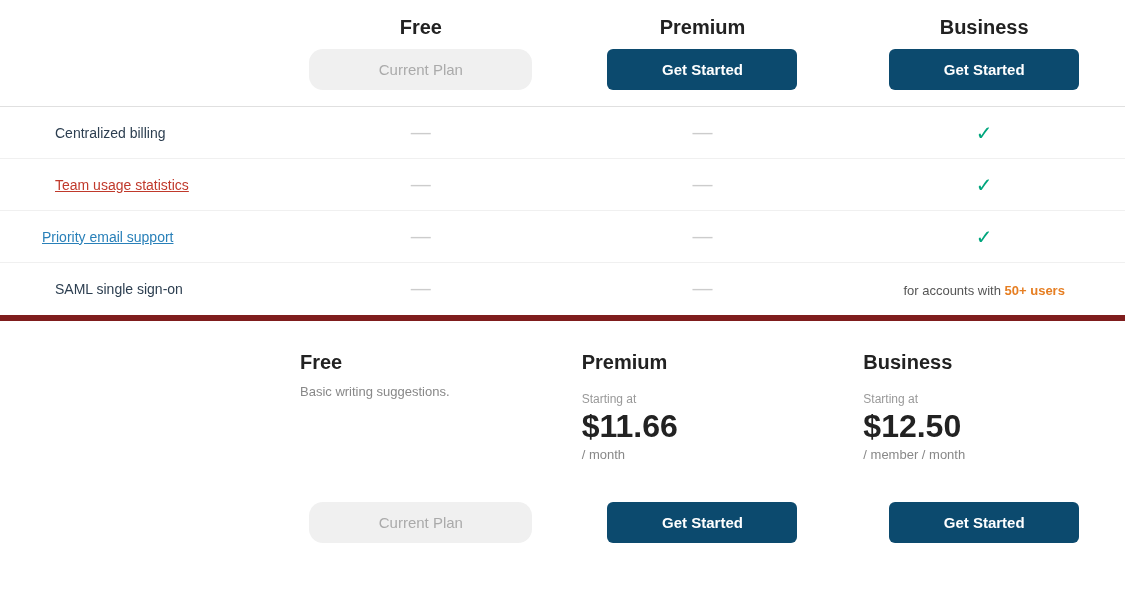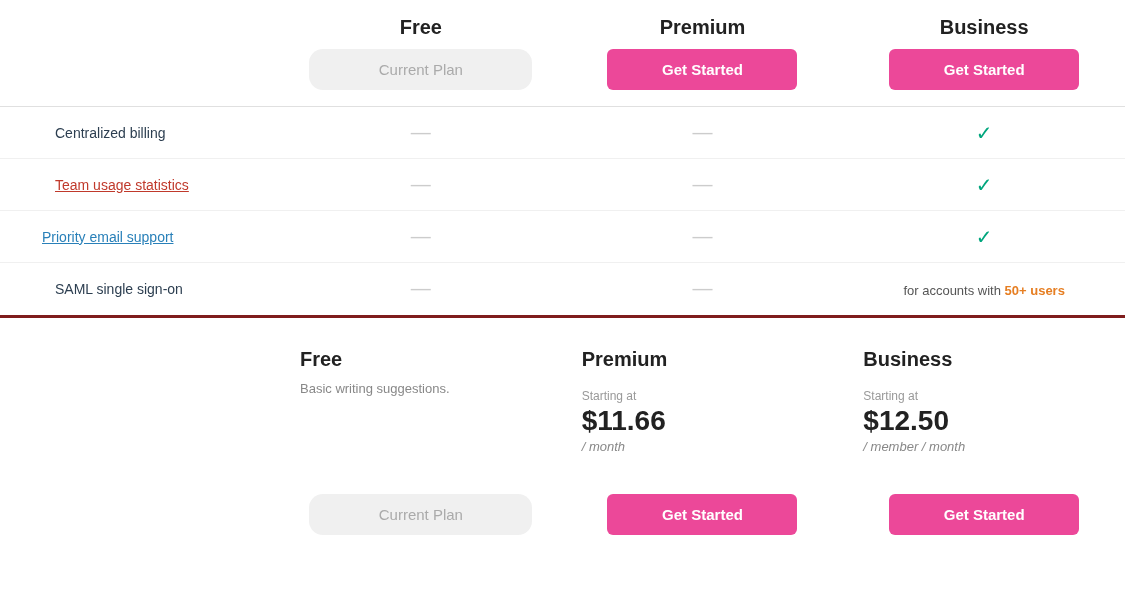--- a/index.html
+++ b/index.html
@@ -15,21 +15,21 @@
       padding-bottom: 16px;
       padding-top: 16px;
       align-items: center;
     }
     .col-label { }
     .col-header { text-align: center; font-size: 20px; font-weight: 700; color: #222; }
 
     .btn-get-started {
       display: block;
       margin: 10px auto 0;
-      background: #ec4899;
+      background: #0c4a6e;
       color: #fff;
       border: none;
       border-radius: 6px;
       padding: 12px 0;
       width: 190px;
       font-size: 15px;
       font-weight: 600;
       cursor: pointer;
       text-align: center;
     }
@@ -42,21 +42,21 @@
       border-radius: 14px;
       padding: 12px 4px;
       width: 223px;
       font-size: 15px;
       font-weight: 500;
       cursor: default;
       text-align: center;
     }
 
     
-    .features-section { border-bottom: 3px solid #7f1d1d; }
+    .features-section { border-bottom: 6px solid #7f1d1d; }
     .feature-row {
       display: grid;
       grid-template-columns: 280px 1fr 1fr 1fr;
       align-items: center;
       border-bottom: 1px solid #f0f0f0;
       min-height: 52px;
     }
     .feature-row:last-child { border-bottom: none; }
     .feature-name {
       padding: 12px 0 12px 55px;
@@ -86,22 +86,22 @@
       grid-template-columns: 280px 1fr 1fr 1fr;
       padding-top: 30px;
       padding-bottom: 20px;
       align-items: start;
     }
     .plan-card { padding: 0 20px; }
     .plan-name { font-size: 20px; font-weight: 700; color: #222; margin-bottom: 8px; }
     .plan-desc { font-size: 13px; color: #00a67d; line-height: 1.5; }
     .plan-desc.gray { color: #888; }
     .starting-at { font-size: 12px; color: #999; margin-top: 18px; margin-bottom: 2px; }
-    .plan-price { font-size: 28px; font-weight: 700; color: #222; }
-    .plan-period { font-size: 13px; color: #888; margin-top: 2px; font-style: italic; }
+    .plan-price { font-size: 32px; font-weight: 700; color: #222; }
+    .plan-period { font-size: 13px; color: #888; margin-top: 2px; }
 
     .bottom-row {
       display: grid;
       grid-template-columns: 280px 1fr 1fr 1fr;
       align-items: center;
       padding-bottom: 20px;
       padding-top: 10px;
     }
   </style>
 </head>

